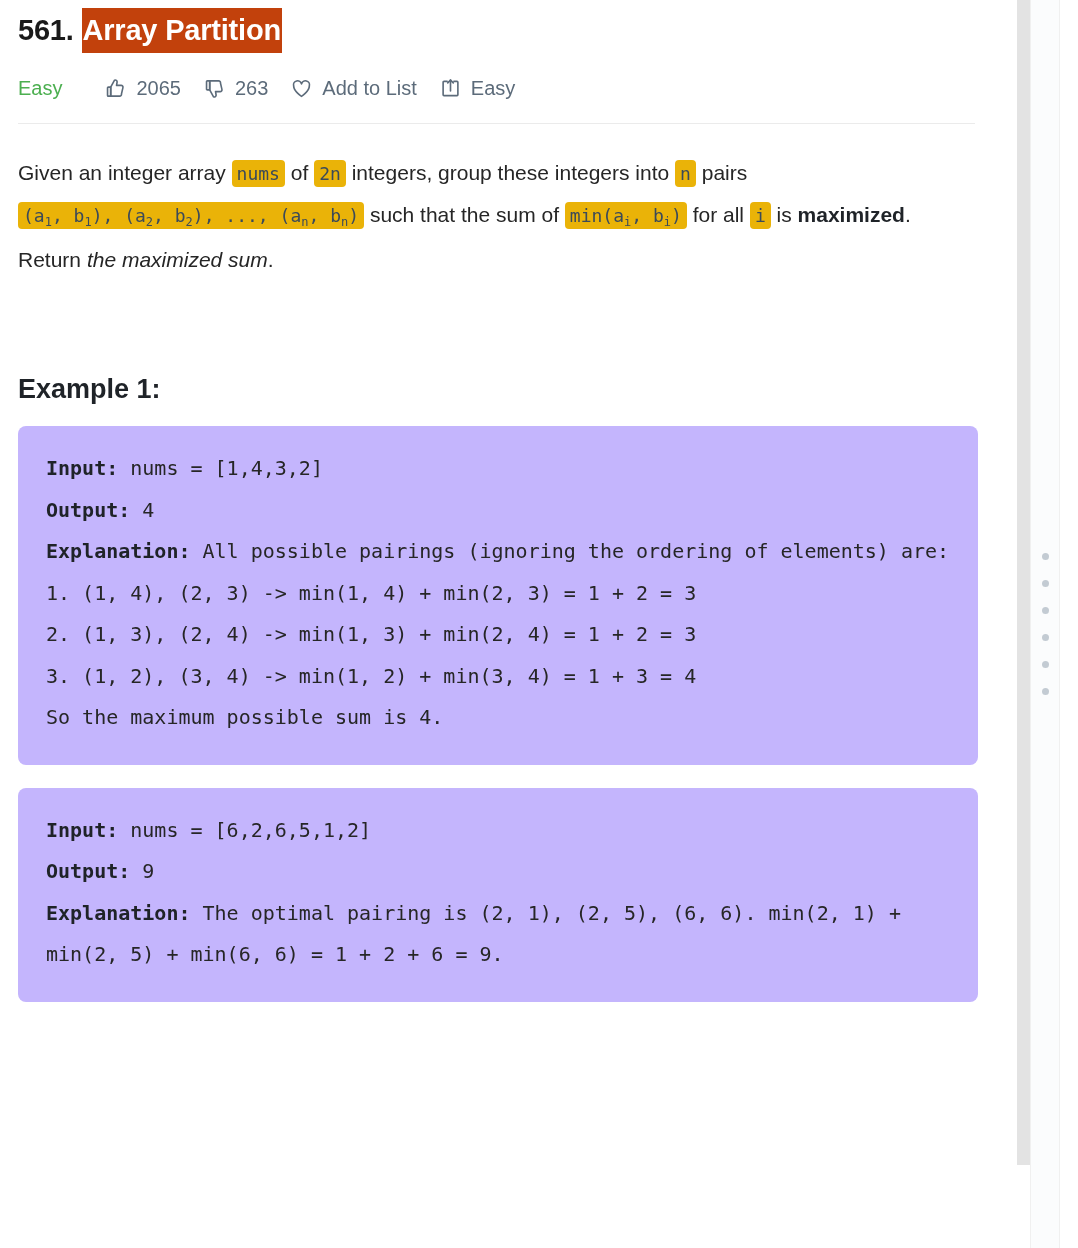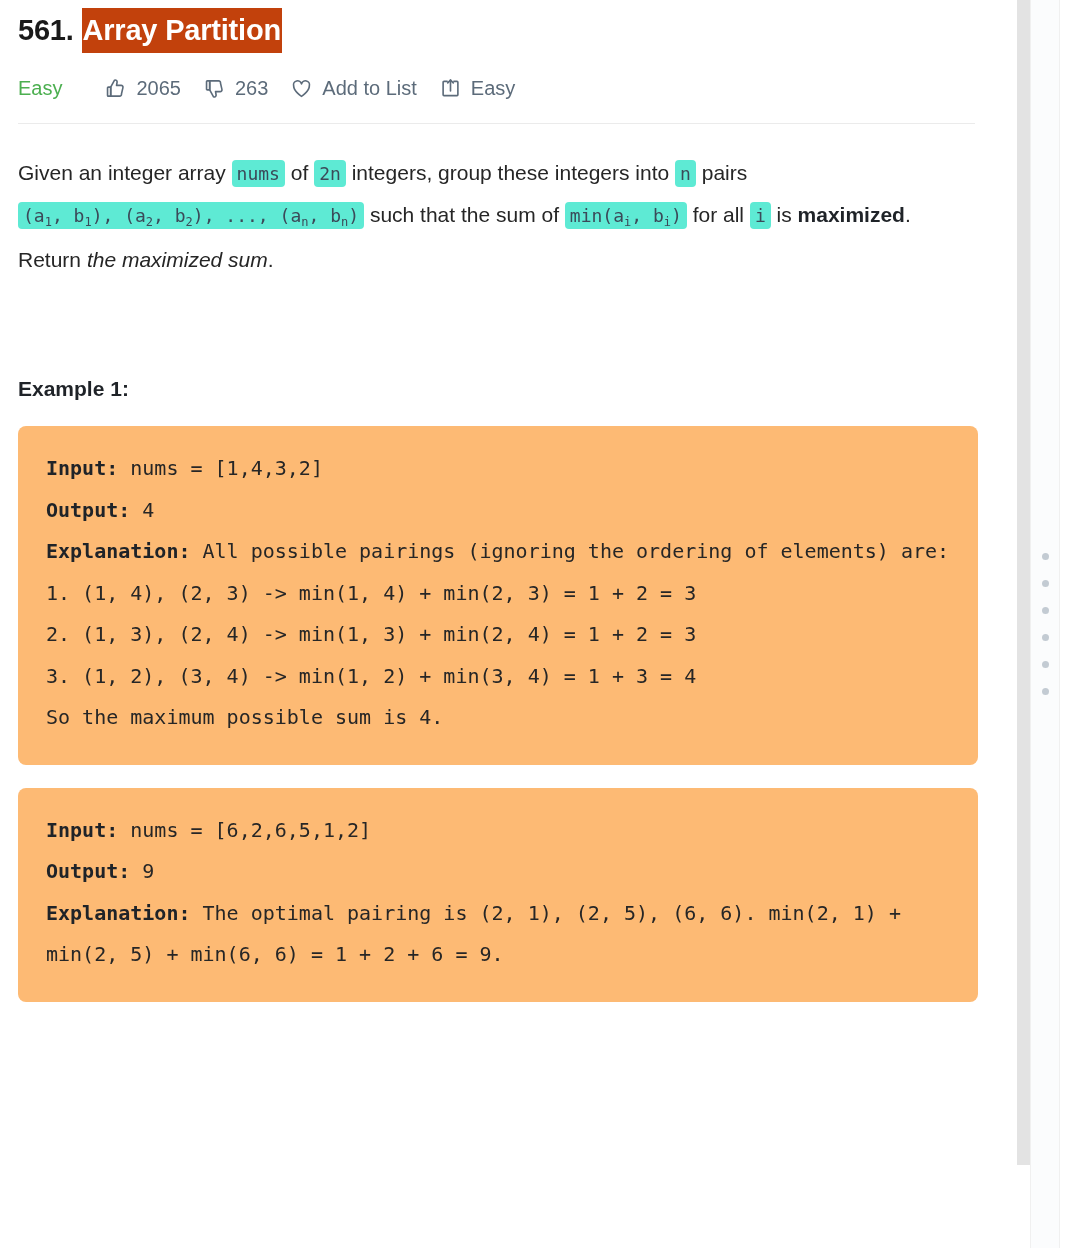--- a/index.html
+++ b/index.html
@@ -102,49 +102,49 @@
   
   .description {
     margin-top: 28px;
     font-size: 21px;
     line-height: 41px;
     color: #262626;
     max-width: 960px;
   }
   code.inline {
     font-family: "DejaVu Sans Mono", "Liberation Mono", monospace;
-    background: #5eead4;
+    background: #eab308;
     color: #3b4a59;
     border-radius: 4px;
     padding: 3px 5px;
     font-size: 18px;
     white-space: pre;
   }
   code.inline sub {
     font-size: 12px;
     vertical-align: baseline;
     position: relative;
     top: 4px;
   }
   .description b { font-weight: bold; color: #1f2328; }
   .description i { font-style: italic; }
 
   
   .example-heading {
-    font-size: 21px;
+    font-size: 27px;
     font-weight: bold;
     color: #1f2328;
     margin-top: 95px;
     line-height: 28px;
   }
   .example-heading.second { margin-top: 48px; }
 
   
   pre.code-block {
-    background: #fdba74;
+    background: #c4b5fd;
     border-radius: 8px;
     margin: 23px 0 0 0;
     padding: 22px 28px 26px 28px;
     font-family: "DejaVu Sans Mono", "Liberation Mono", monospace;
     font-size: 20px;
     line-height: 41.5px;
     color: #262626;
     white-space: pre-wrap;
     word-break: normal;
     overflow: hidden;

